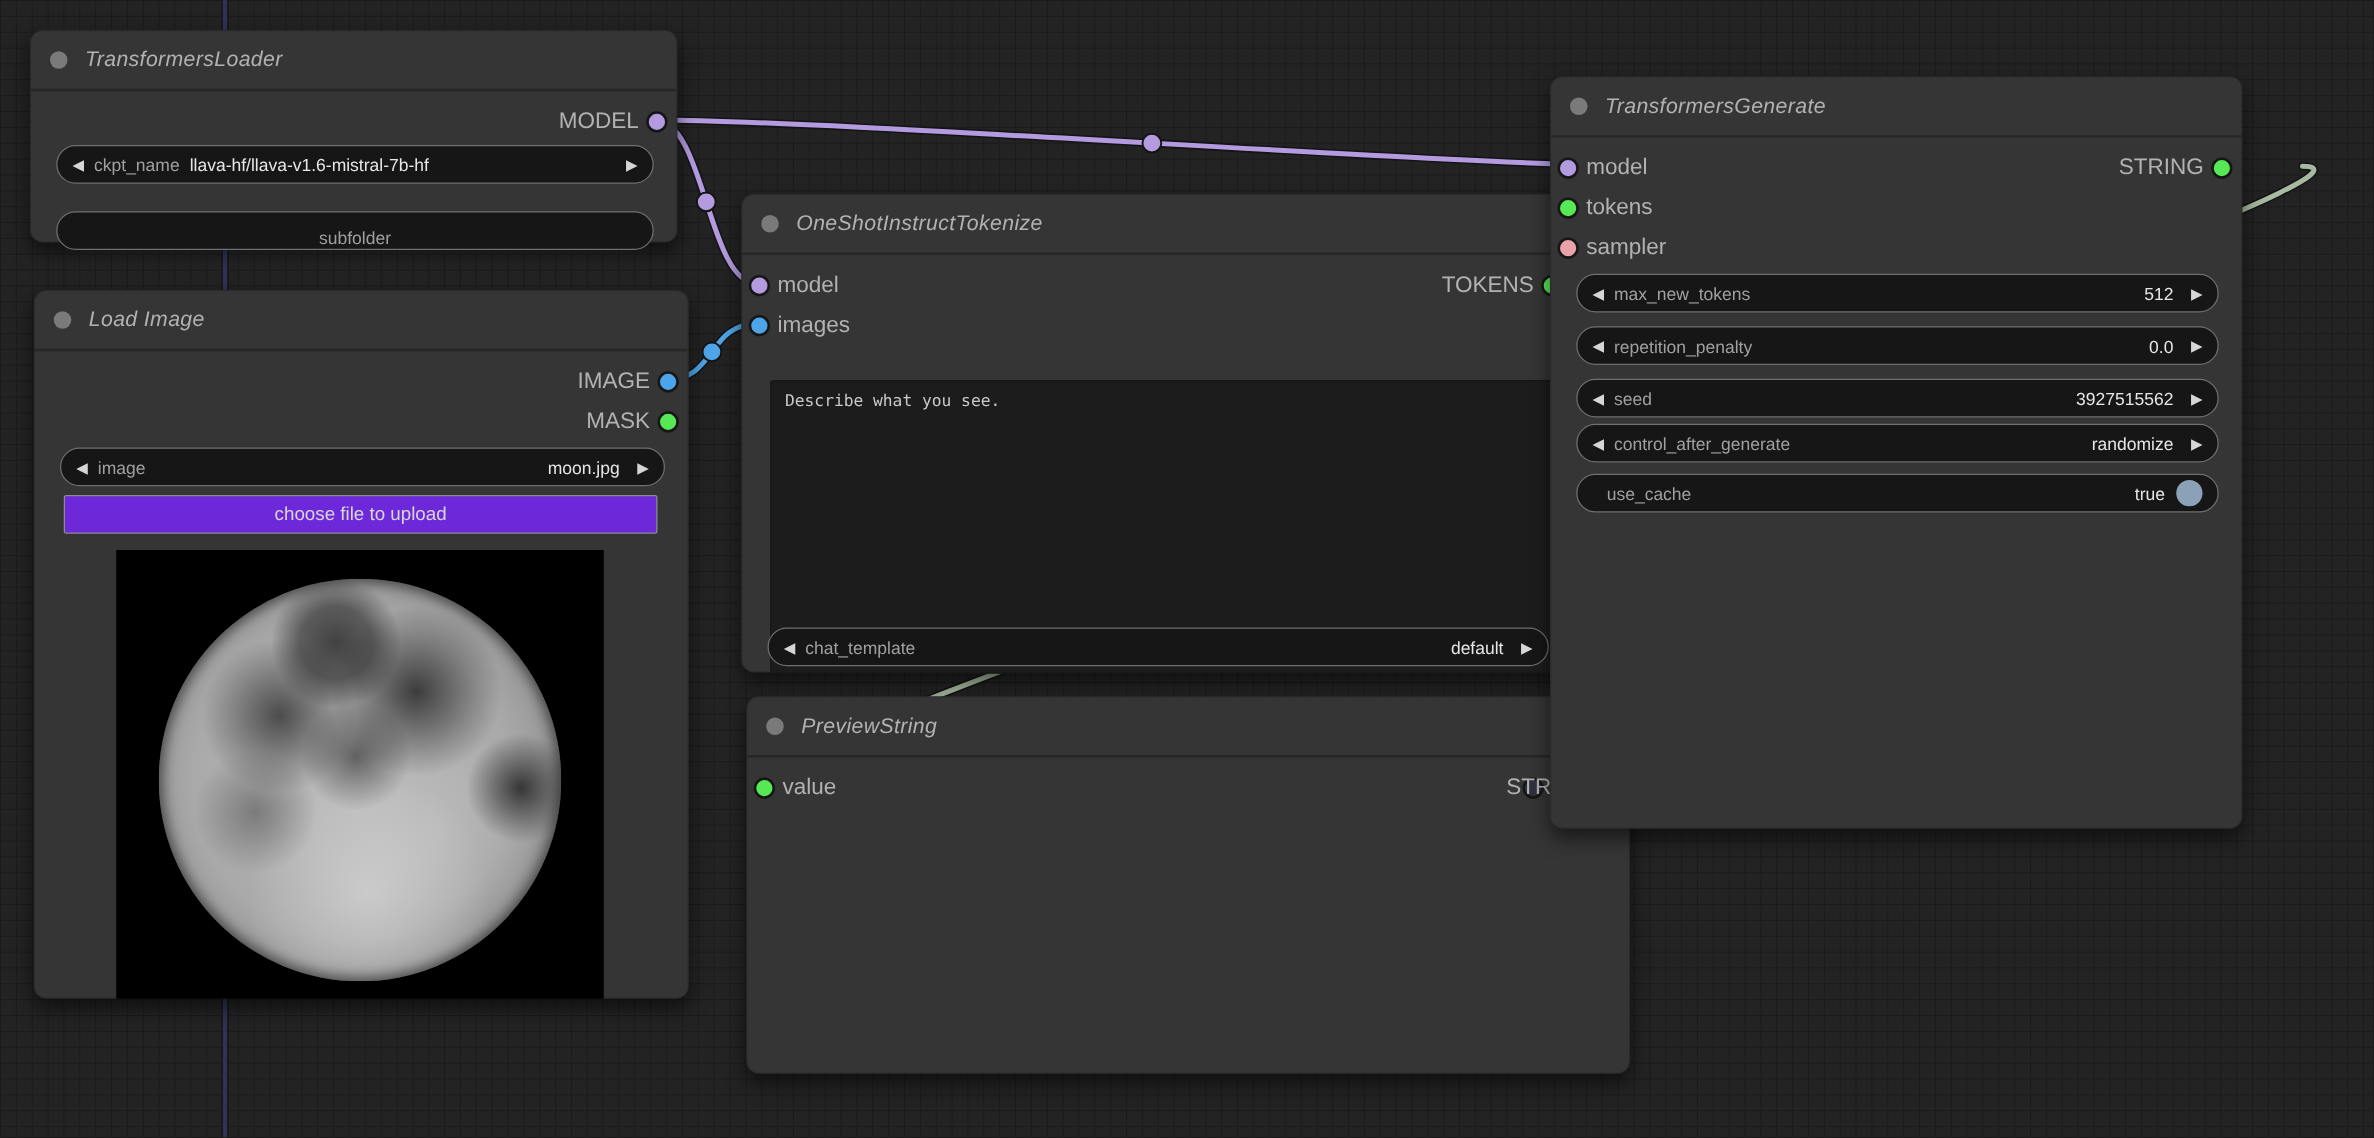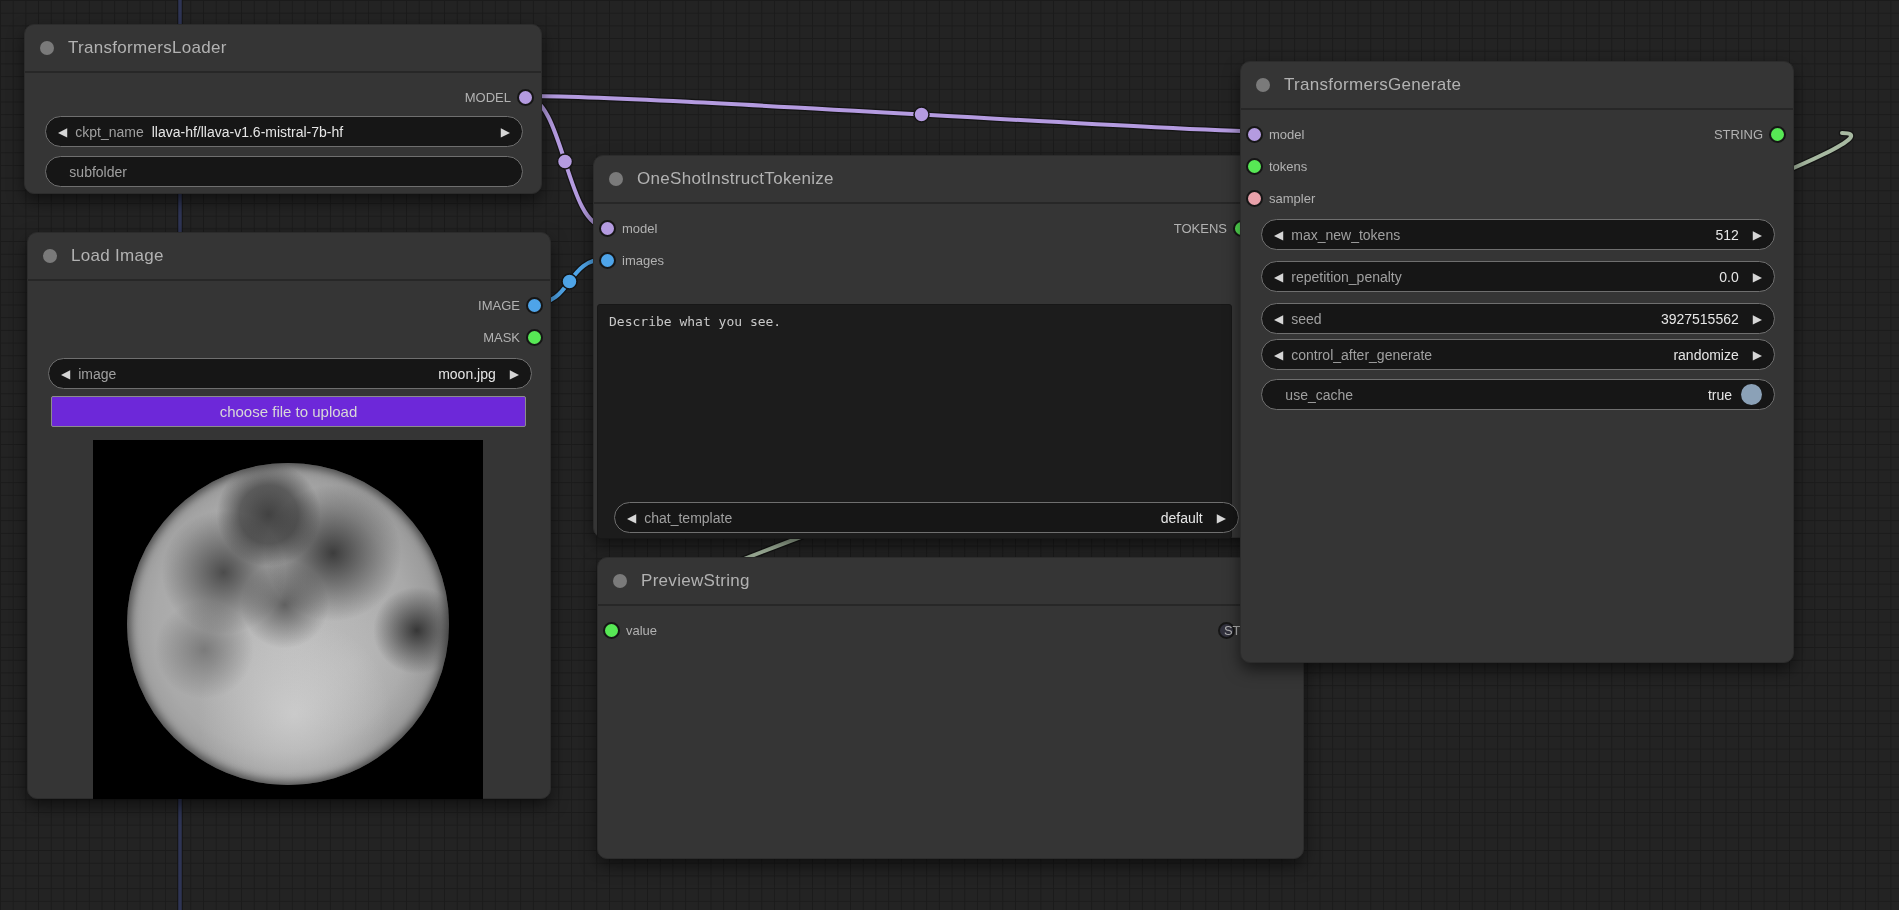--- a/index.html
+++ b/index.html
@@ -15,26 +15,26 @@
   #links{position:absolute;left:0;top:0;width:1899px;height:910px;z-index:1;}
   .node{
     position:absolute;z-index:2;background:#353535;border:1px solid #2c2c2c;
     border-radius:10px;box-shadow:0 7px 16px rgba(0,0,0,.55);box-sizing:border-box;
   }
   .node-title{
     position:relative;height:46px;border-bottom:2px solid #272727;
     display:flex;align-items:center;cursor:move;
   }
   .title-dot{width:14px;height:14px;border-radius:50%;background:#7a7a7a;margin:0 14px 0 15px;flex:none;}
-  .title-text{font-size:17px;color:#b2b2b2;letter-spacing:.3px;white-space:nowrap;}
+  .title-text{font-size:17px;color:#b2b2b2;letter-spacing:.3px;white-space:nowrap;font-style:italic;}
   .port-dot{
     position:absolute;width:13px;height:13px;border-radius:50%;
     border:2px solid #161616;box-sizing:content-box;cursor:crosshair;
   }
-  .port-label{position:absolute;font-size:13px;color:#b2b2b2;white-space:nowrap;top:50%;transform:translateY(-50%);}
+  .port-label{position:absolute;font-size:18px;color:#b2b2b2;white-space:nowrap;top:50%;transform:translateY(-50%);}
   .widget{
     position:absolute;box-sizing:border-box;height:31px;display:flex;align-items:center;
     font-size:14px;cursor:pointer;
   }
   .pill{background:#161616;border:1px solid #6f6f6f;border-radius:16px;padding:0 12px;}
   .w-arrow{color:#d6d6d6;font-size:12px;flex:none;line-height:1;}
   .w-label{color:#a0a0a0;margin:0 8px;white-space:nowrap;}
   .w-value{color:#e6e6e6;white-space:nowrap;}
   .w-spacer{flex:1 1 auto;}
   .btn-widget{
@@ -95,21 +95,21 @@
       </div>
       <span class="port-dot" style="left: 491.5px; top: 63.5px; background: rgb(180, 155, 224);"></span>
       <span class="port-label" style="right: 30px; top: 72px;">MODEL</span>
       <div class="widget pill" style="left: 20px; top: 91px; width: 478px;">
         <span class="w-arrow">◀</span>
         <span class="w-label">ckpt_name</span>
         <span class="w-value">llava-hf/llava-v1.6-mistral-7b-hf</span>
         <span class="w-spacer"></span>
         <span class="w-arrow" style="margin-left: 14px;">▶</span>
       </div>
-      <div class="widget pill" style="left: 20px; top: 131px; width: 478px;">
+      <div class="widget pill" style="left: 20px; top: 144px; width: 478px; flex-direction: column;">
         <span class="w-arrow">&nbsp;</span>
         <span class="w-label">subfolder</span>
         <span class="w-spacer"></span>
       </div>
     </div>
     <div class="node" style="left: 27px; top: 232px; width: 524px; height: 567px;">
       <div class="node-title">
         <span class="title-dot"></span>
         <span class="title-text">Load Image</span>
       </div>
@@ -135,21 +135,21 @@
       <div class="node-title">
         <span class="title-dot"></span>
         <span class="title-text">OneShotInstructTokenize</span>
       </div>
       <span class="port-dot" style="left: 4.5px; top: 63.5px; background: rgb(180, 155, 224);"></span>
       <span class="port-label" style="left: 28px; top: 72px;">model</span>
       <span class="port-dot" style="left: 638.5px; top: 63.5px; background: rgb(87, 232, 85);"></span>
       <span class="port-label" style="right: 30px; top: 72px;">TOKENS</span>
       <span class="port-dot" style="left: 4.5px; top: 95.5px; background: rgb(78, 164, 233);"></span>
       <span class="port-label" style="left: 28px; top: 104px;">images</span>
-      <div class="textarea-widget" style="left: 3px; top: 148px; width: 635px; height: 235px;">Describe what you see.</div>
+      <div class="textarea-widget" style="left: 22px; top: 148px; width: 635px; height: 235px;">Describe what you see.</div>
       <div class="widget pill" style="left: 20px; top: 346px; width: 625px;">
         <span class="w-arrow">◀</span>
         <span class="w-label">chat_template</span>
         <span class="w-spacer"></span>
         <span class="w-value">default</span>
         <span class="w-arrow" style="margin-left: 14px;">▶</span>
       </div>
     </div>
     <div class="node" style="left: 597px; top: 557px; width: 707px; height: 302px;">
       <div class="node-title">

